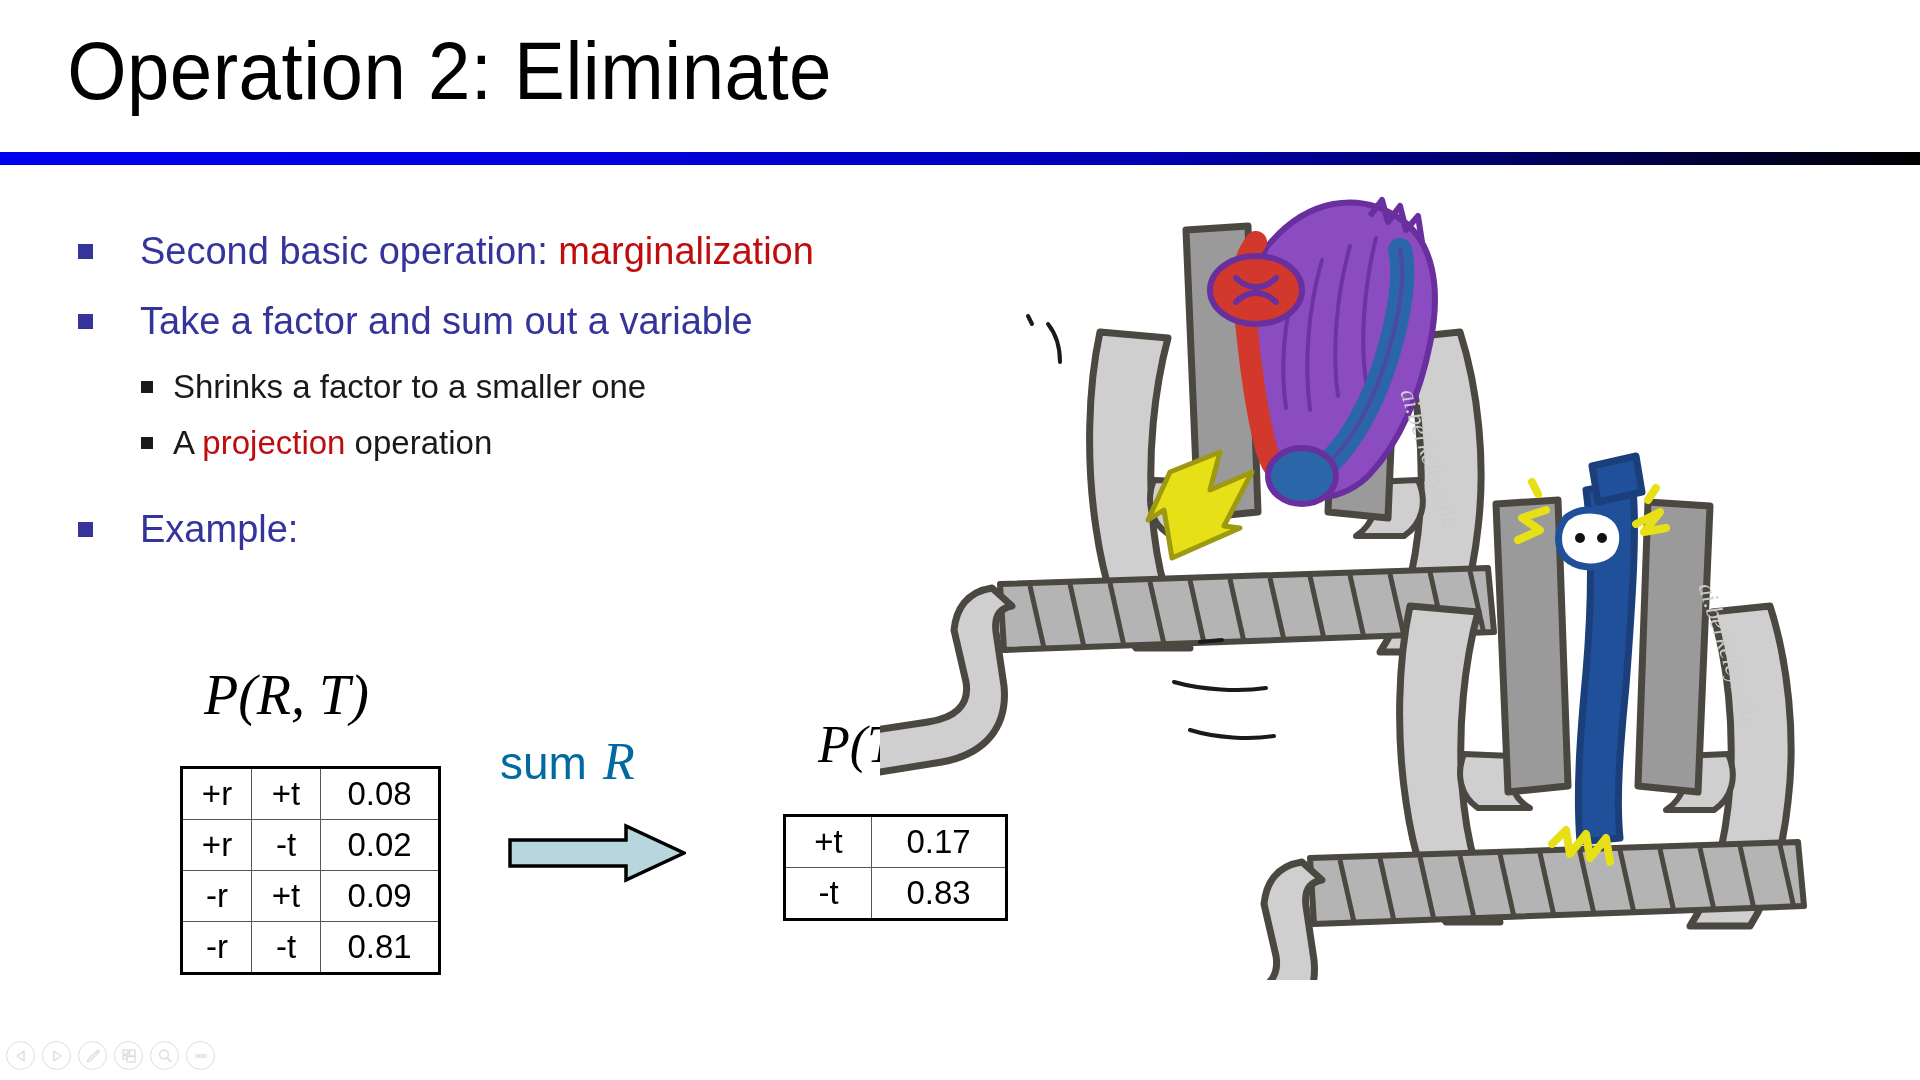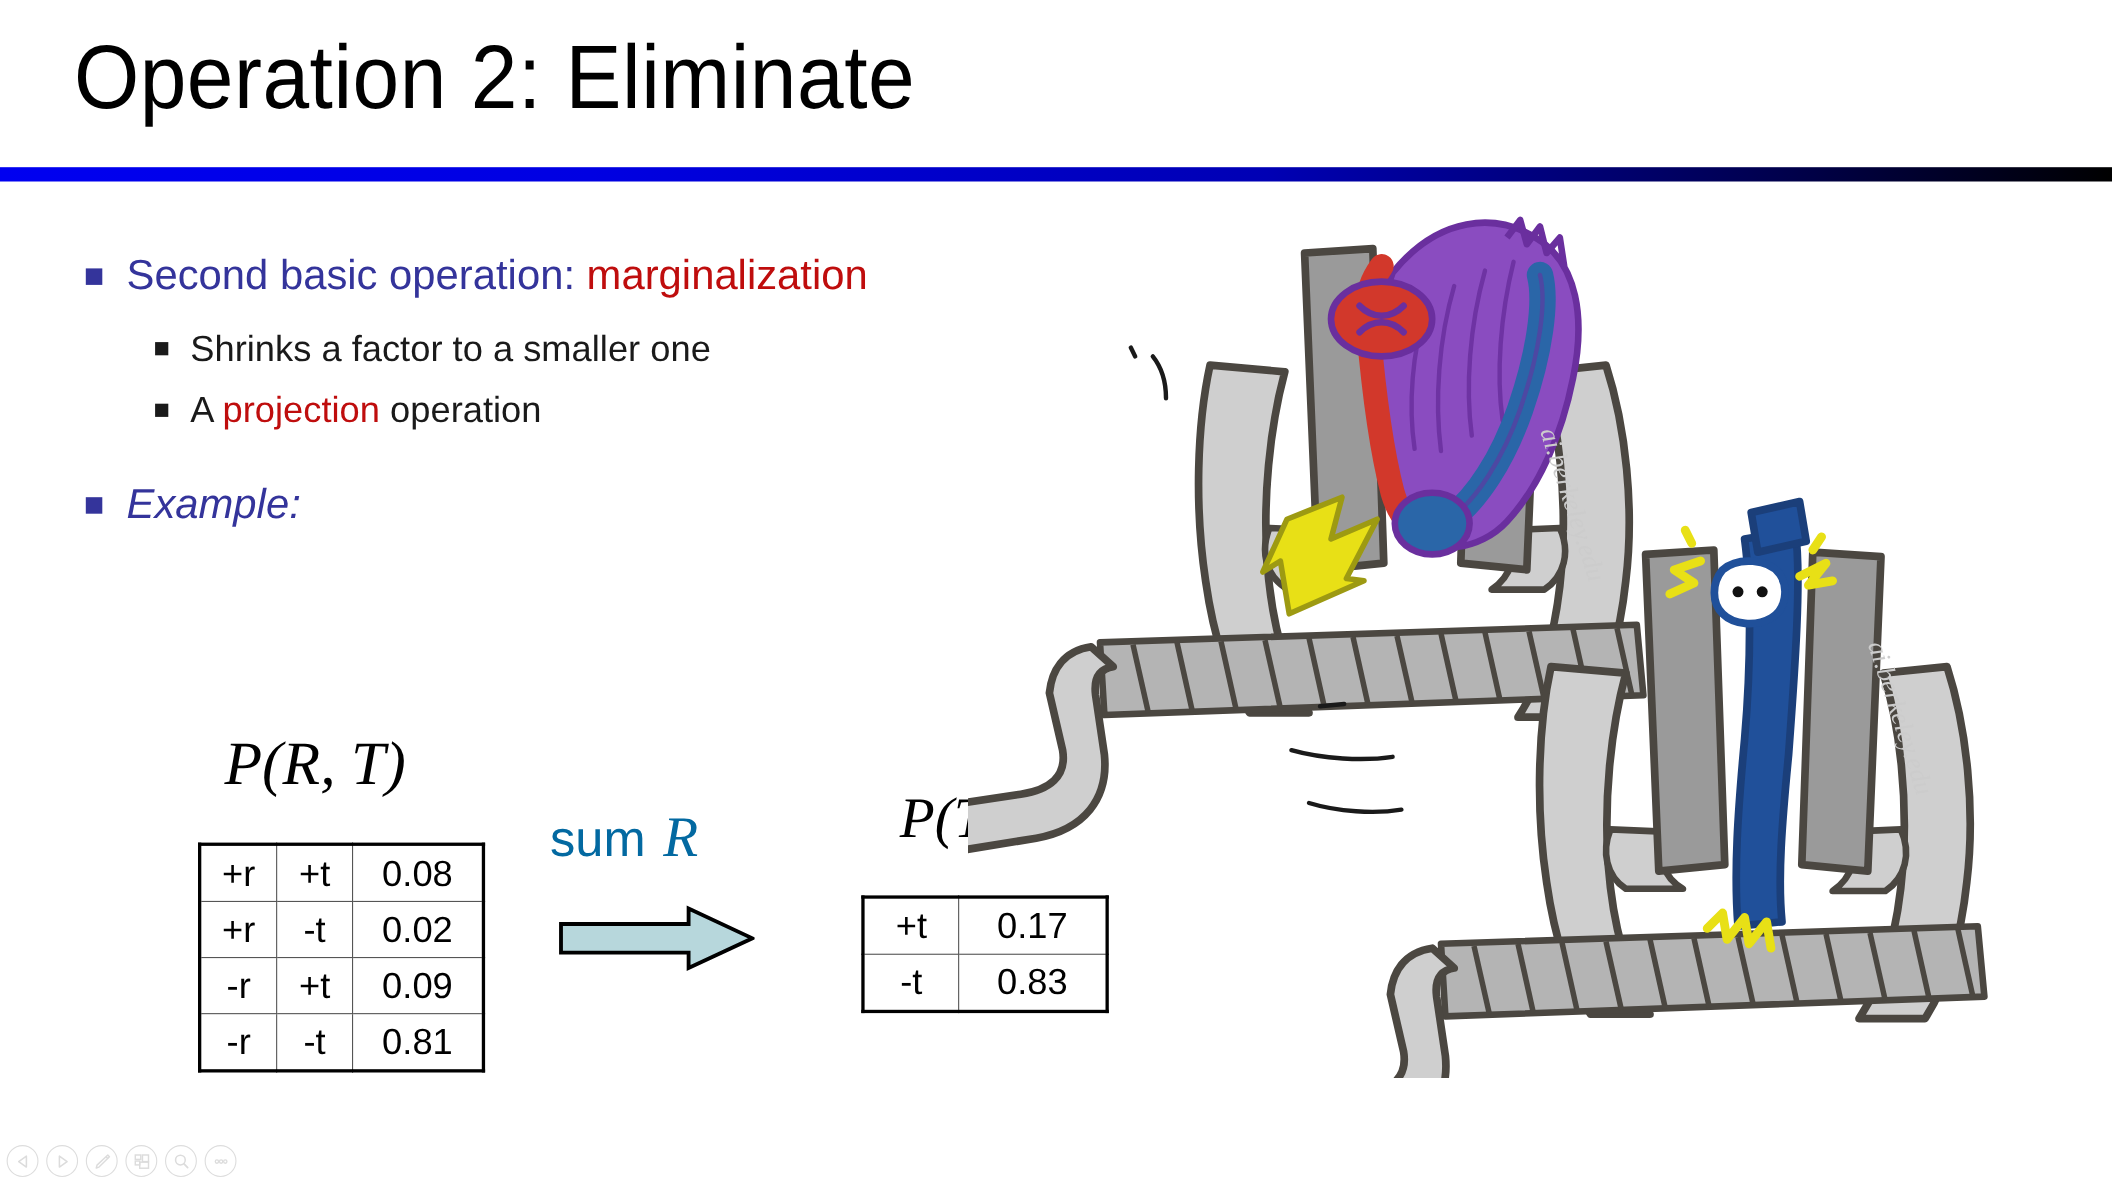--- a/index.html
+++ b/index.html
@@ -56,21 +56,21 @@
     position: absolute;
     left: 78px;
     top: 228px;
     width: 880px;
   }
   .bullet-row {
     display: flex;
     align-items: flex-start;
     margin-bottom: 24px;
   }
-  .bullet-row.lvl1 { margin-left: 0; }
+  .bullet-row.lvl1 { margin-left: 0; gap: 25px; }
   .bullet-row.lvl2 { margin-left: 63px; margin-bottom: 18px; }
 
   .marker {
     flex: 0 0 auto;
     margin-top: 16px;
     margin-right: 22px;
   }
   .marker .sq {
     display: block;
     width: 15px;
@@ -91,21 +91,21 @@
     color: #34349b;
     white-space: nowrap;
   }
   .lvl2 .btext {
     font-size: 33px;
     line-height: 38px;
     color: #1a1a1a;
   }
   .hl-red { color: #bf0d0d; }
 
-  #example-row { margin-top: 44px; font-style: italic; }
+  #example-row { margin-top: 44px; }
 
   
   #figure {
     position: absolute;
     left: 0;
     top: 0;
     width: 1920px;
     height: 1080px;
     pointer-events: none;
   }
@@ -235,20 +235,26 @@
 
   <div id="body-list">
 
     <div class="bullet-row lvl1">
       <span class="marker">
           <span class="sq"></span>
         </span>
       <span class="btext"><span>Second basic operation: </span><span class="hl-red">marginalization</span></span>
     </div>
 
+    <div class="bullet-row lvl1">
+      <span class="marker">
+          <span class="sq"></span>
+        </span>
+      <span class="btext">Take a factor and sum out a variable</span>
+    </div>
 
     <div class="bullet-row lvl2">
       <span class="marker">
           <span class="sq"></span>
         </span>
       <span class="btext">Shrinks a factor to a smaller one</span>
     </div>
 
     <div class="bullet-row lvl2">
       <span class="marker">

